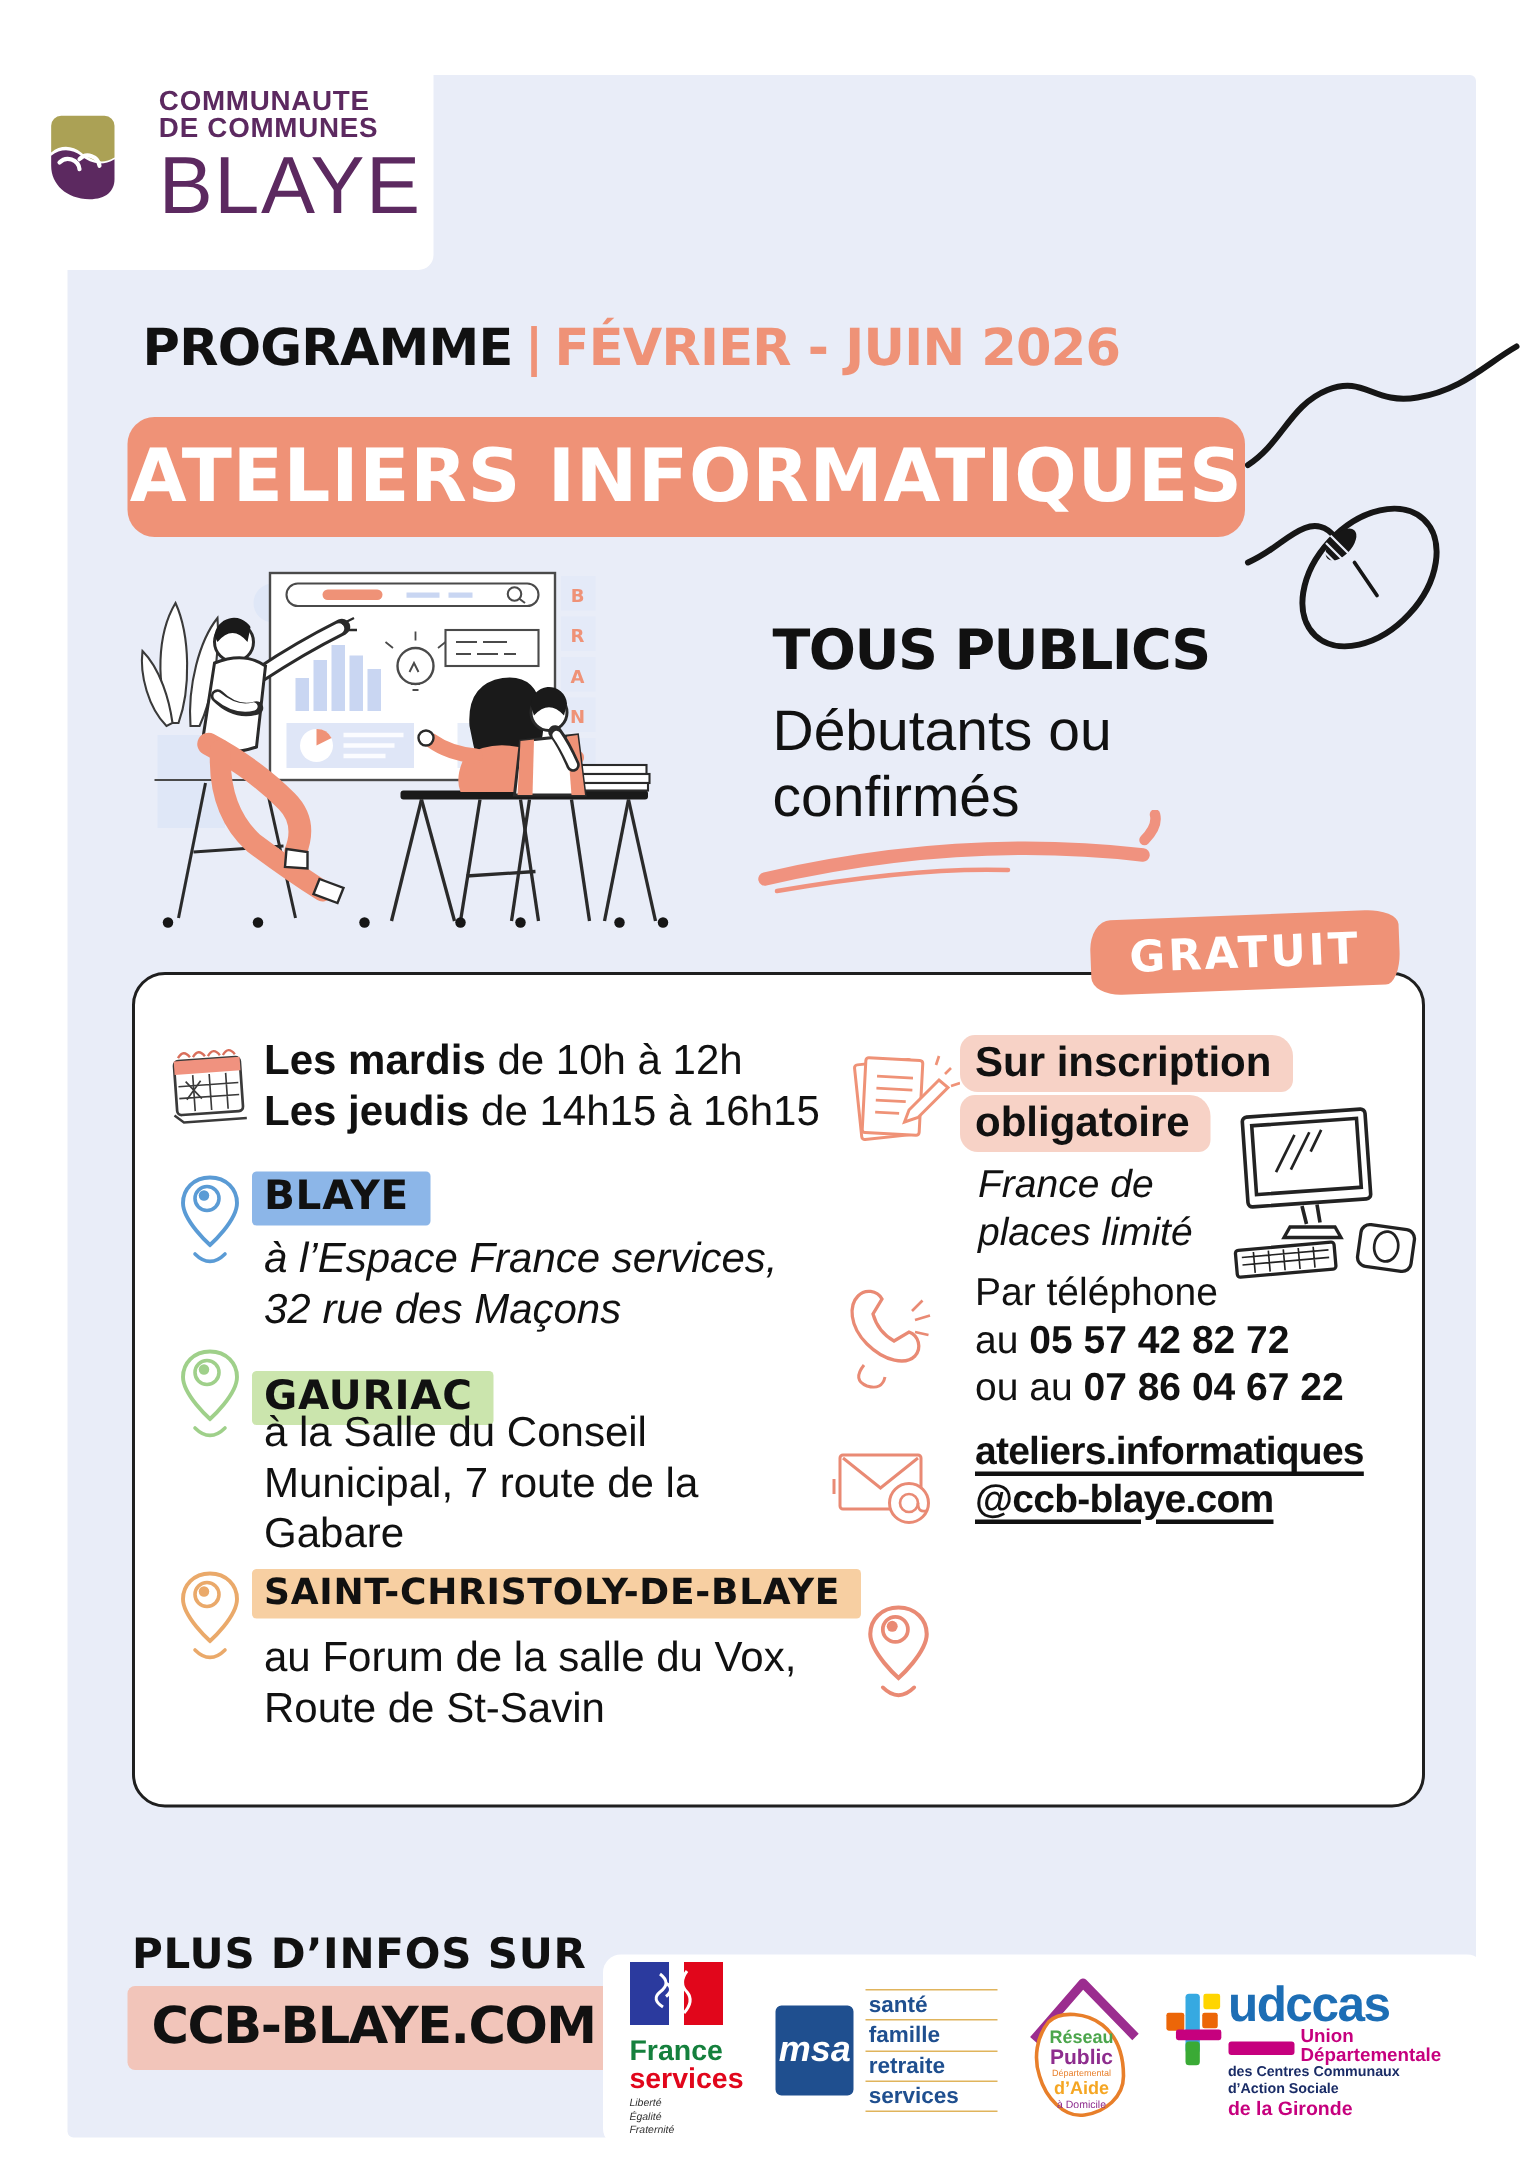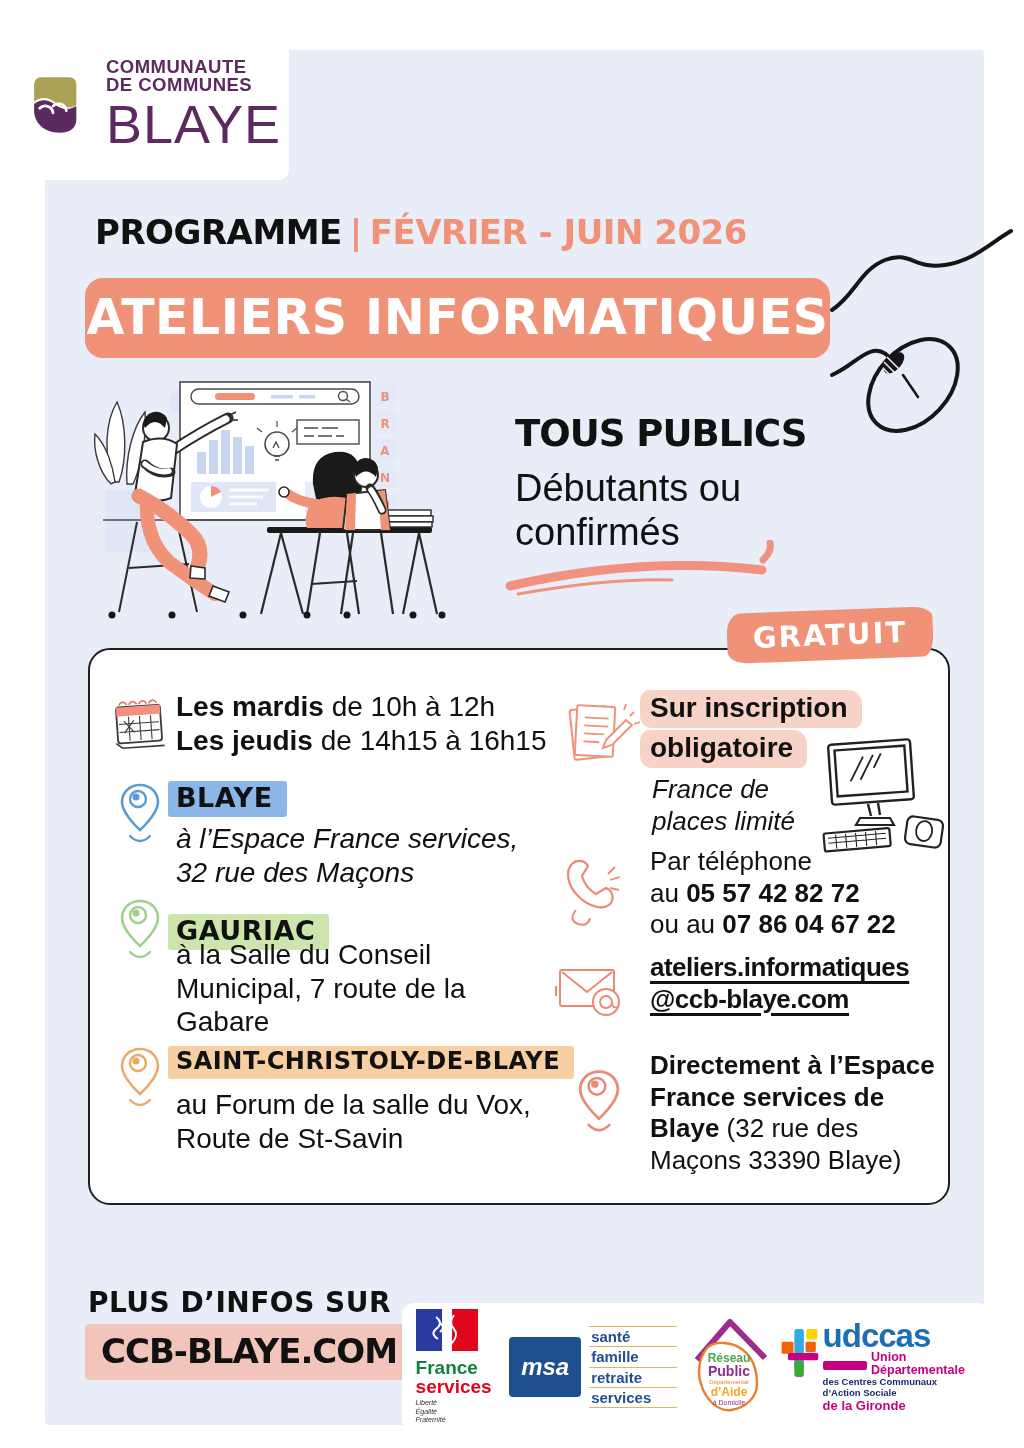--- a/index.html
+++ b/index.html
@@ -49,21 +49,21 @@
   
   .info-label { left:88px; top:1286px; font-size:28px; letter-spacing:.5px; }
   .site-box { left:85px; top:1324px; background:#f2c5ba; border-radius:5px; padding:7px 16px 9px 16px; font-size:34px; letter-spacing:-1px; }
   .partners { left:402px; top:1303px; width:588px; height:128px; background:#fff; border-radius:12px; display:flex; align-items:center; justify-content:space-evenly; padding:0 6px; z-index:4; }
 
   .fs-logo { width:86px; text-align:left; }
   .fs-name { font-size:19px; font-weight:bold; color:#15803d; line-height:1; margin-top:3px; }
   .fs-services { font-size:19px; font-weight:bold; color:#e1061b; line-height:1; }
   .fs-motto { font-size:7px; font-style:italic; color:#333; line-height:1.25; margin-top:3px; }
   .msa-logo { display:flex; align-items:center; gap:8px; }
-  .msa-square { width:72px; height:60px; background:#1f4f8f; border:2px solid #1f4f8f; border-radius:4px; color:#fff; font-weight:bold; font-size:24px; font-style:italic; display:flex; align-items:center; justify-content:center; }
+  .msa-square { width:52px; height:60px; background:#1f4f8f; border:2px solid #1f4f8f; border-radius:4px; color:#fff; font-weight:bold; font-size:24px; font-style:italic; display:flex; align-items:center; justify-content:center; }
   .msa-words { width:88px; }
   .msa-words div { font-size:15px; font-weight:bold; color:#1f4f8f; border-top:1.5px solid #e0b45c; padding:1px 0 1px 2px; line-height:1.15; }
   .msa-words div:last-child { border-bottom:1.5px solid #e0b45c; }
   .udccas { width:196px; }
   .udccas-top { display:flex; align-items:flex-start; gap:4px; }
   .udccas-name { font-size:33px; font-weight:bold; color:#1d6eb5; line-height:.9; letter-spacing:-1px; }
   .udccas-bar { height:9px; background:#c6007e; width:56px; margin-top:4px; border-radius:2px; }
   .udccas-l1 { font-size:12.5px; font-weight:bold; color:#c6007e; line-height:1.05; }
   .udccas-l2 { font-size:9.5px; font-weight:bold; color:#1a2c66; line-height:1.15; }
   .udccas-l3 { font-size:13px; font-weight:bold; color:#c6007e; line-height:1.1; }
@@ -351,23 +351,20 @@
     <div class="email">ateliers.informatiques</div>
     <div class="email">@ccb-blaye.com</div>
   </div>
 
   <svg class="abs" style="left:486px; top:418px;" width="46" height="70" viewBox="0 0 44 66">
     <path d="M22 3 C11 3 4 11 4 20 C4 32 22 48 22 48 C22 48 40 32 40 20 C40 11 33 3 22 3 Z" fill="#fff" stroke="#e98a74" stroke-width="2.6"></path>
     <circle cx="20" cy="17" r="8" fill="none" stroke="#e98a74" stroke-width="2.4"></circle>
     <circle cx="18" cy="15" r="3.5" fill="#e98a74"></circle>
     <path d="M12 54 q10 10 20 0" stroke="#e98a74" stroke-width="2.4" fill="none" stroke-linecap="round"></path>
   </svg>
-  <div class="abs" style="left:560px; top:400px; width:300px; font-size:26px; line-height:1.22; white-space:normal;">
-    <span class="b">Directement à l’Espace France services de Blaye</span><span> (32 rue des Maçons 33390 Blaye)</span>
-  </div>
 </div>
 
 <div class="abs info-label hand">PLUS D’INFOS SUR</div>
 <div class="abs site-box hand">CCB-BLAYE.COM</div>
 
 <div class="abs partners">
 
   <div class="fs-logo">
     <svg width="62" height="42" viewBox="0 0 62 42">
       <rect x="0" y="0" width="26" height="42" fill="#2b3a9e"></rect>

